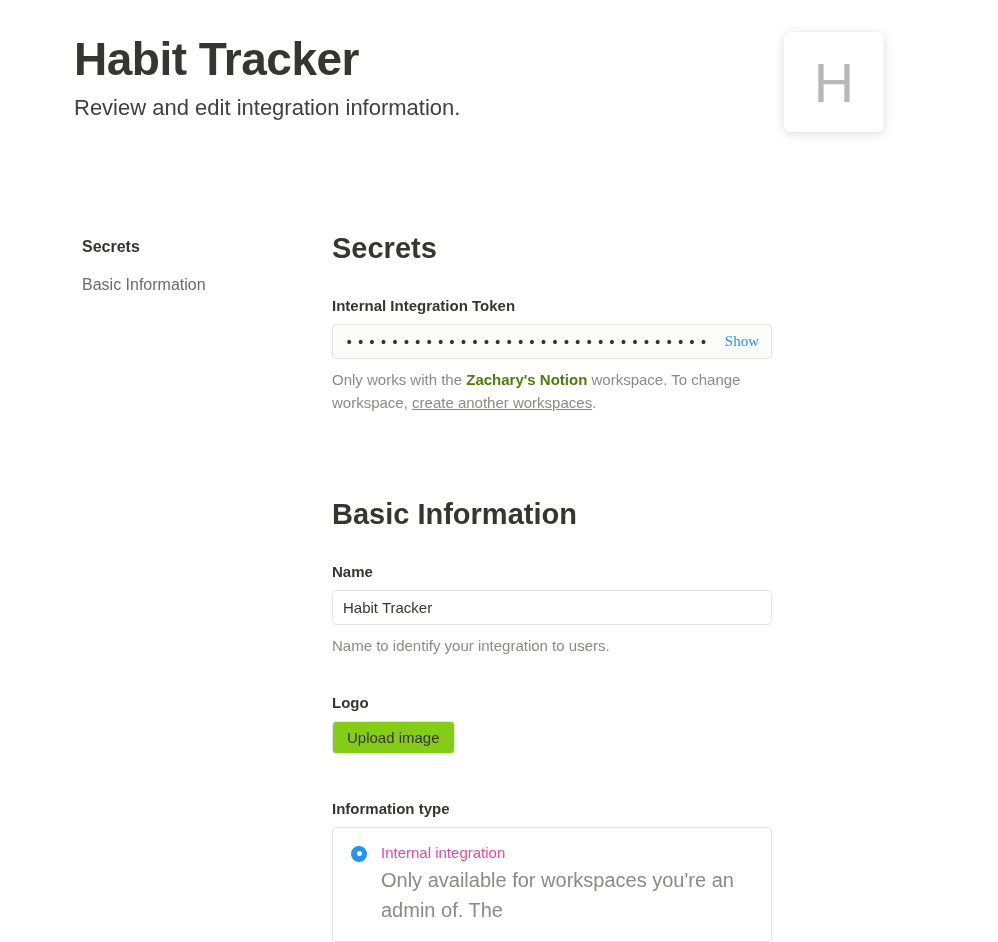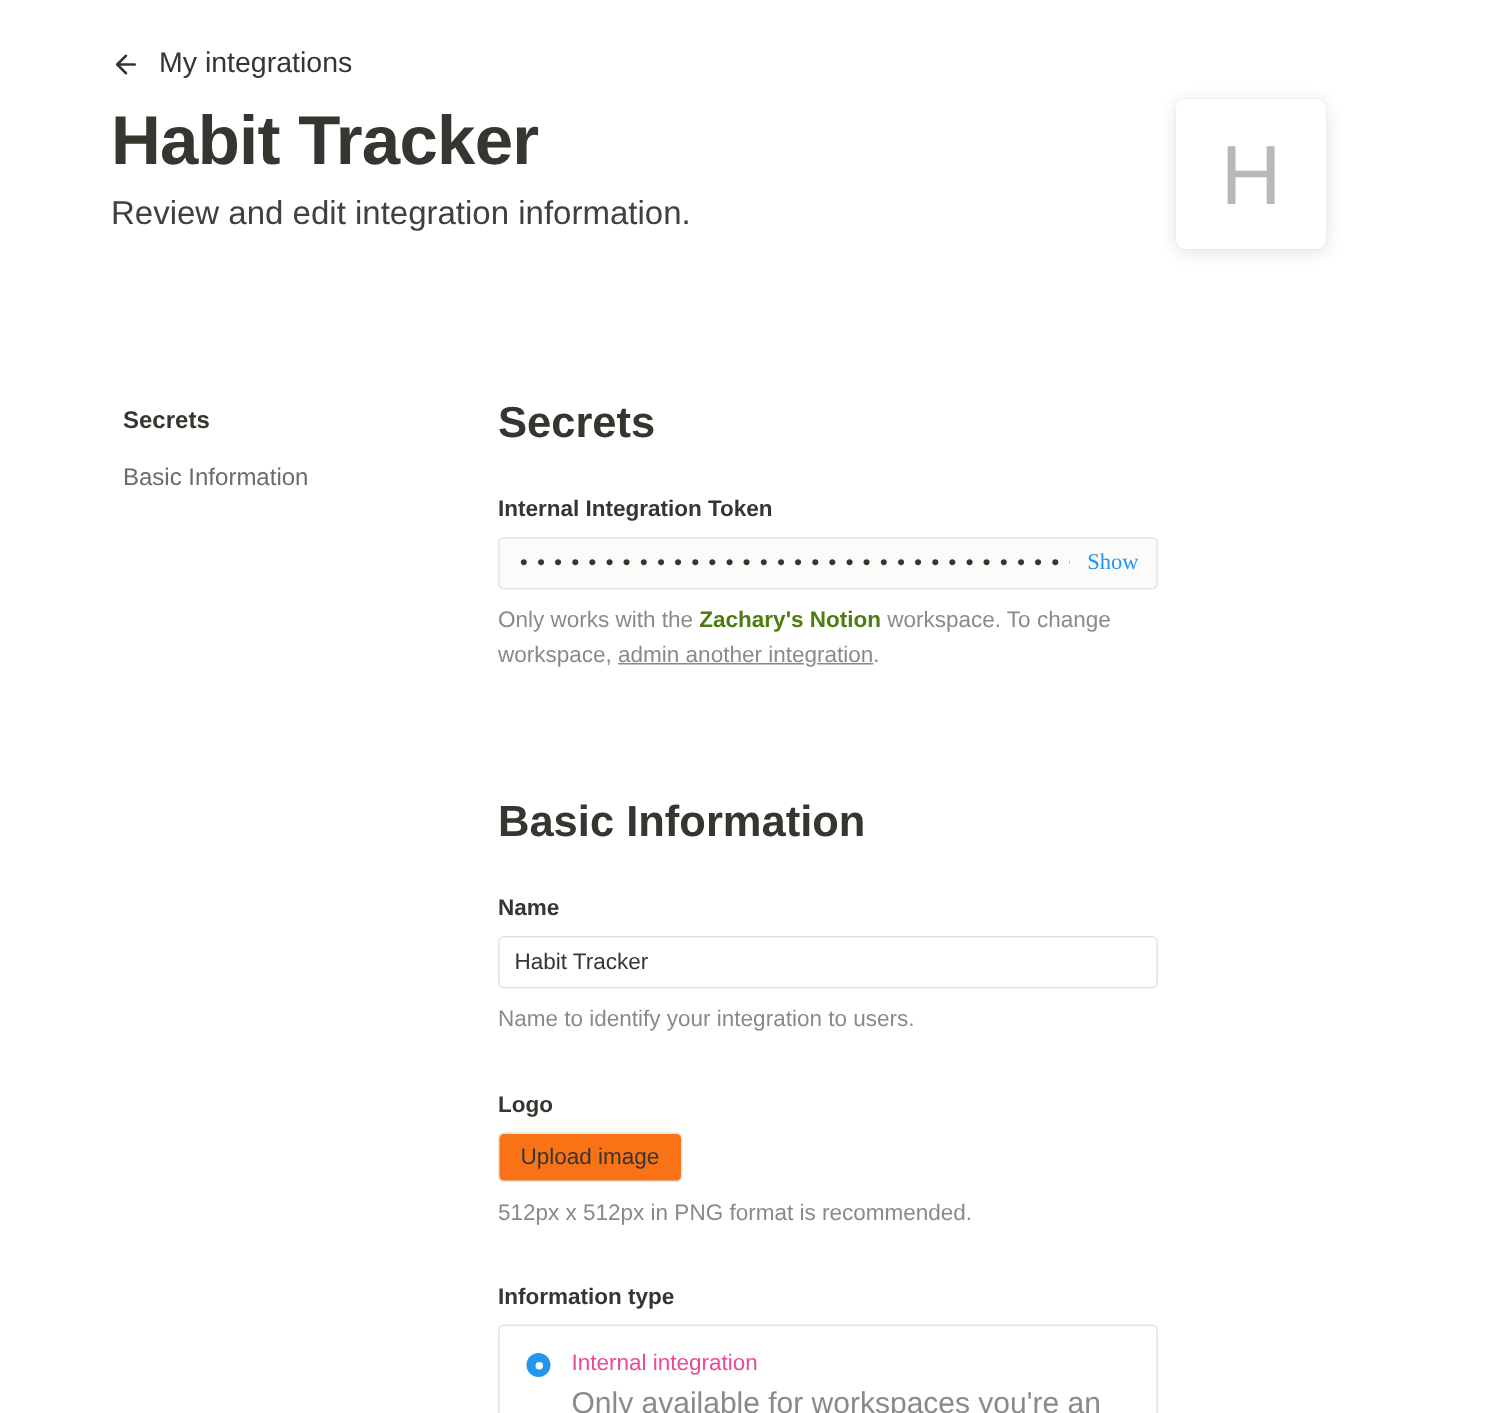--- a/index.html
+++ b/index.html
@@ -167,21 +167,21 @@
     .field-block {
       margin-bottom: 36px;
     }
     .upload-btn {
       display: inline-block;
       border: 1px solid #e4e4e2;
       border-radius: 4px;
       padding: 7px 14px;
       font-size: 15px;
       color: #37352f;
-      background: #f97316;
+      background: #84cc16;
       cursor: pointer;
       font-family: inherit;
       margin-bottom: 10px;
     }
     .radio-card {
       border: 1px solid #e4e4e2;
       border-radius: 4px;
       padding: 16px 18px;
       display: flex;
       gap: 14px;
@@ -217,29 +217,20 @@
       font-size: 20px;
       color: #8a8a87;
       line-height: 1.5;
     }
   </style>
 </head>
 <body>
 
 <div class="container">
 
-  <div class="breadcrumb">
-    <span class="breadcrumb-icon">
-      <svg width="20" height="20" viewBox="0 0 24 24" fill="none" stroke="#37352f" stroke-width="2" stroke-linecap="round" stroke-linejoin="round">
-        <line x1="19" y1="12" x2="5" y2="12"></line>
-        <polyline points="12 19 5 12 12 5"></polyline>
-      </svg>
-    </span>
-    <span class="breadcrumb-text">My integrations</span>
-  </div>
 
   <div class="header-row">
     <div class="header-text">
       <h1 class="page-title">Habit Tracker</h1>
       <div class="page-subtitle">Review and edit integration information.</div>
     </div>
     <div class="logo-tile">H</div>
   </div>
 
   <div class="content-row">
@@ -252,38 +243,37 @@
 
       <h2 class="section-heading">Secrets</h2>
 
       <div class="field-block">
         <div class="field-label">Internal Integration Token</div>
         <div class="token-box">
           <span class="token-dots">••••••••••••••••••••••••••••••••••••••••••••</span>
           <span class="show-link">Show</span>
         </div>
         <div class="help-text">
-          <span>Only works with the </span><strong>Zachary's Notion</strong><span> workspace. To change workspace, </span><span class="link">admin another integration</span><span>.</span>
+          <span>Only works with the </span><strong>Zachary's Notion</strong><span> workspace. To change workspace, </span><span class="link">create another workspaces</span><span>.</span>
         </div>
       </div>
 
       <div class="section-gap"></div>
 
       <h2 class="section-heading">Basic Information</h2>
 
       <div class="field-block">
         <div class="field-label">Name</div>
         <input class="text-input" type="text" value="Habit Tracker" style="">
         <div class="help-text">Name to identify your integration to users.</div>
       </div>
 
       <div class="field-block">
         <div class="field-label">Logo</div>
         <button class="upload-btn">Upload image</button>
-        <div class="help-text">512px x 512px in PNG format is recommended.</div>
       </div>
 
       <div class="field-block">
         <div class="field-label">Information type</div>
         <div class="radio-card">
           <div class="radio-outer">
             <div class="radio-inner"></div>
           </div>
           <div class="radio-content">
             <div class="radio-title">Internal integration</div>

